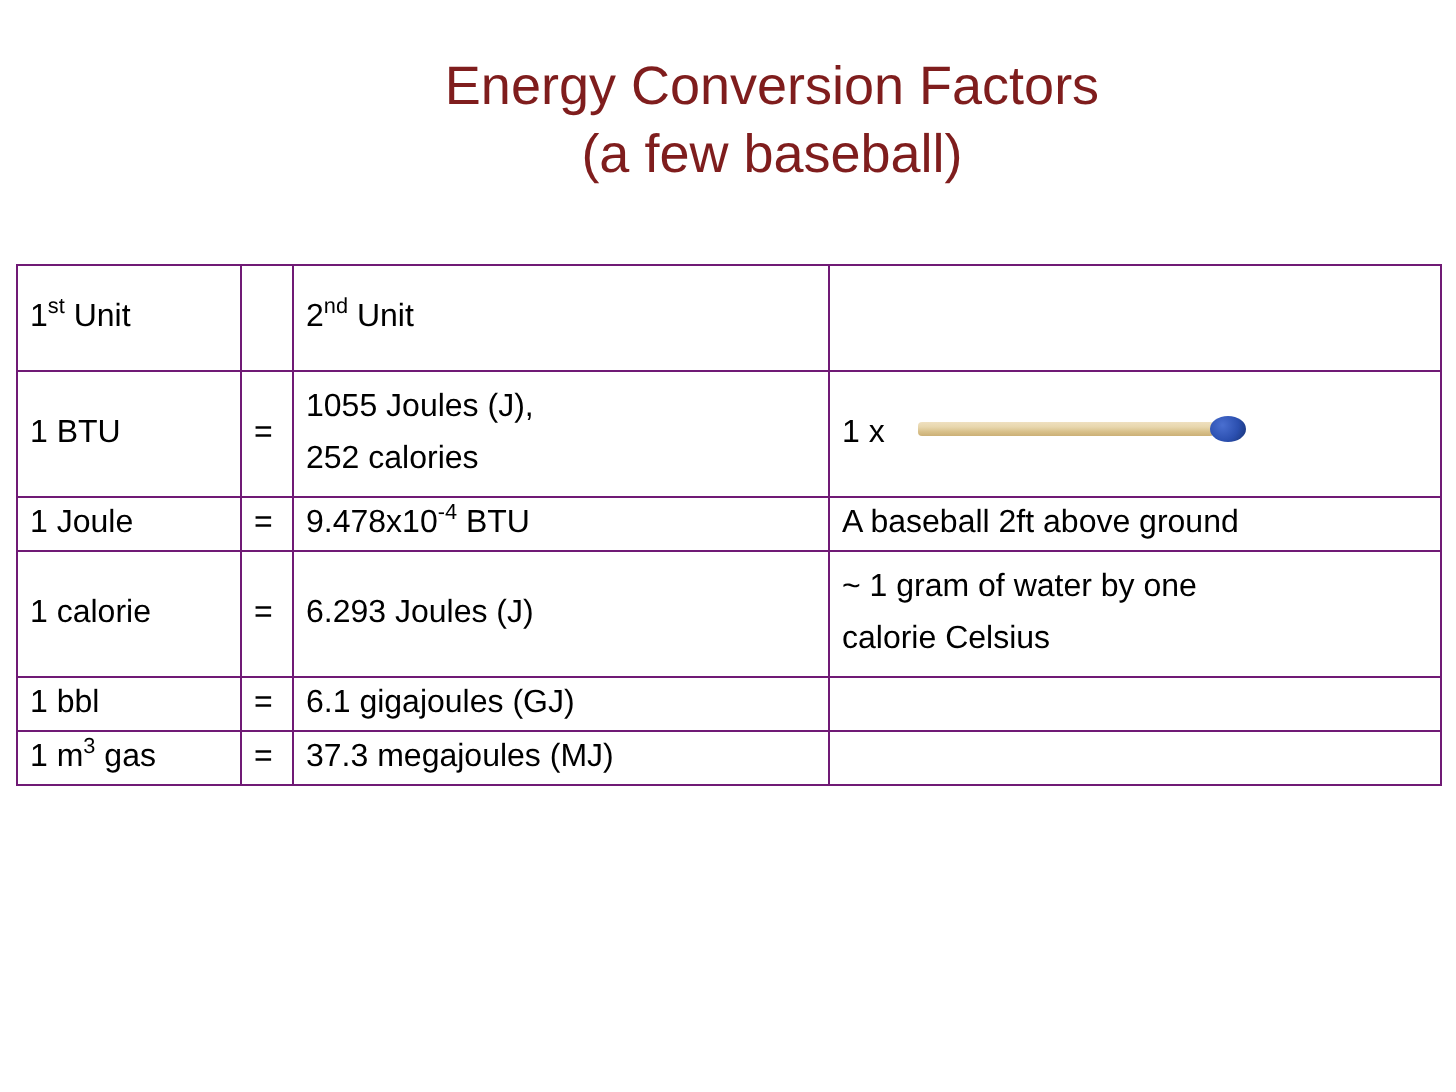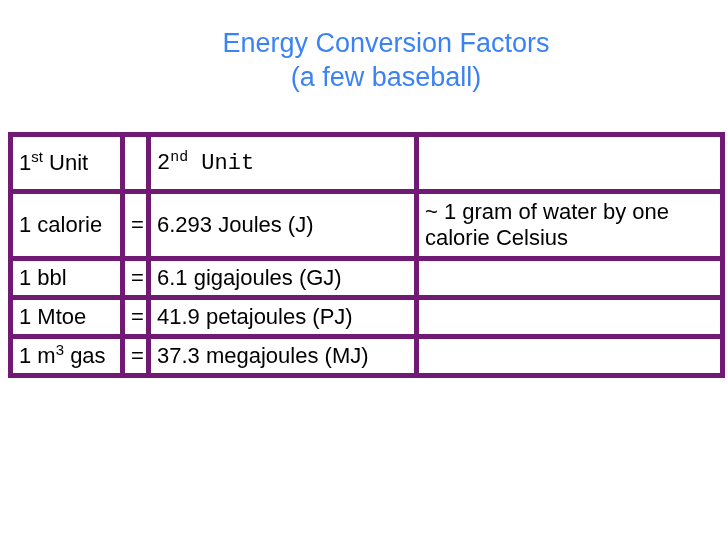--- a/index.html
+++ b/index.html
@@ -20,56 +20,55 @@
     height: 546px;
     box-sizing: border-box;
   }
   .title-block {
     text-align: center;
     padding-top: 26px;
   }
   .title-line {
     font-size: 27px;
     line-height: 34px;
-    color: #3b82f6;
+    color: #7f1d1d;
     font-weight: normal;
     padding-left: 44px;
   }
   .table-wrap {
     position: absolute;
     top: 132px;
     left: 8px;
     width: 712px;
   }
   table.conv {
     border-collapse: collapse;
     width: 712px;
     table-layout: fixed;
   }
   table.conv td, table.conv th {
-    border: 5px solid #701a75;
+    border: 1px solid #701a75;
     padding: 4px 6px;
-    font-size: 22px;
+    font-size: 16px;
     vertical-align: middle;
     font-weight: normal;
     text-align: left;
   }
   col.c1 { width: 112px; }
   col.c2 { width: 26px; }
   col.c3 { width: 268px; }
   col.c4 { width: 306px; }
 
   .hdr-cell {
     font-size: 21px;
     font-weight: bold;
     height: 44px;
   }
   .hdr-2 {
     text-align: center;
-    font-family: Liberation Mono, monospace;
   }
   .eq {
     text-align: center;
     font-size: 18px;
     padding: 4px 2px;
   }
   .center {
     text-align: center;
     margin-left: 36px;
   }
@@ -137,46 +136,63 @@
           <col class="c4">
       </colgroup>
       <tbody>
         <tr>
           <td class="hdr-cell"><span>1</span><sup>st</sup><span> Unit</span></td>
           <td class="hdr-cell"></td>
           <td class="hdr-cell hdr-2"><span>2</span><sup>nd</sup><span> Unit</span></td>
           <td class="hdr-cell"></td>
         </tr>
 
-
+        <tr class="row-tall">
+          <td>1 BTU</td>
+          <td class="eq">=</td>
+          <td class="two-line">
+            <div>1055 Joules (J),</div>
+            <div>252 calories</div>
+          </td>
+          <td class="baseball-cell">
+            <span>1 x</span>
+            <span class="match-wrap">
+              <span class="match">
+                <span class="match-stick"></span>
+                <span class="match-head"></span>
+              </span>
+            </span>
+          </td>
+        </tr>
+
+        <tr>
+          <td>1 Joule</td>
+          <td class="eq">=</td>
+          <td><span>9.478x10</span><sup>-4</sup><span> BTU</span></td>
+          <td>A baseball 2ft above ground</td>
+        </tr>
 
         <tr class="row-tall">
           <td>1 calorie</td>
           <td class="eq">=</td>
           <td>6.293 Joules (J)</td>
           <td class="center two-line">
             <div>~ 1 gram of water by one</div>
             <div>calorie Celsius</div>
           </td>
         </tr>
 
 
         <tr>
           <td>1 bbl</td>
           <td class="eq">=</td>
           <td>6.1 gigajoules (GJ)</td>
           <td></td>
         </tr>
 
-        <tr>
-          <td>1 Mtoe</td>
-          <td class="eq">=</td>
-          <td>41.9 petajoules (PJ)</td>
-          <td></td>
-        </tr>
 
         <tr>
           <td class="nowrap"><span>1 m</span><sup>3</sup><span> gas</span></td>
           <td class="eq">=</td>
           <td>37.3 megajoules (MJ)</td>
           <td></td>
         </tr>
       </tbody>
     </table>
   </div>

